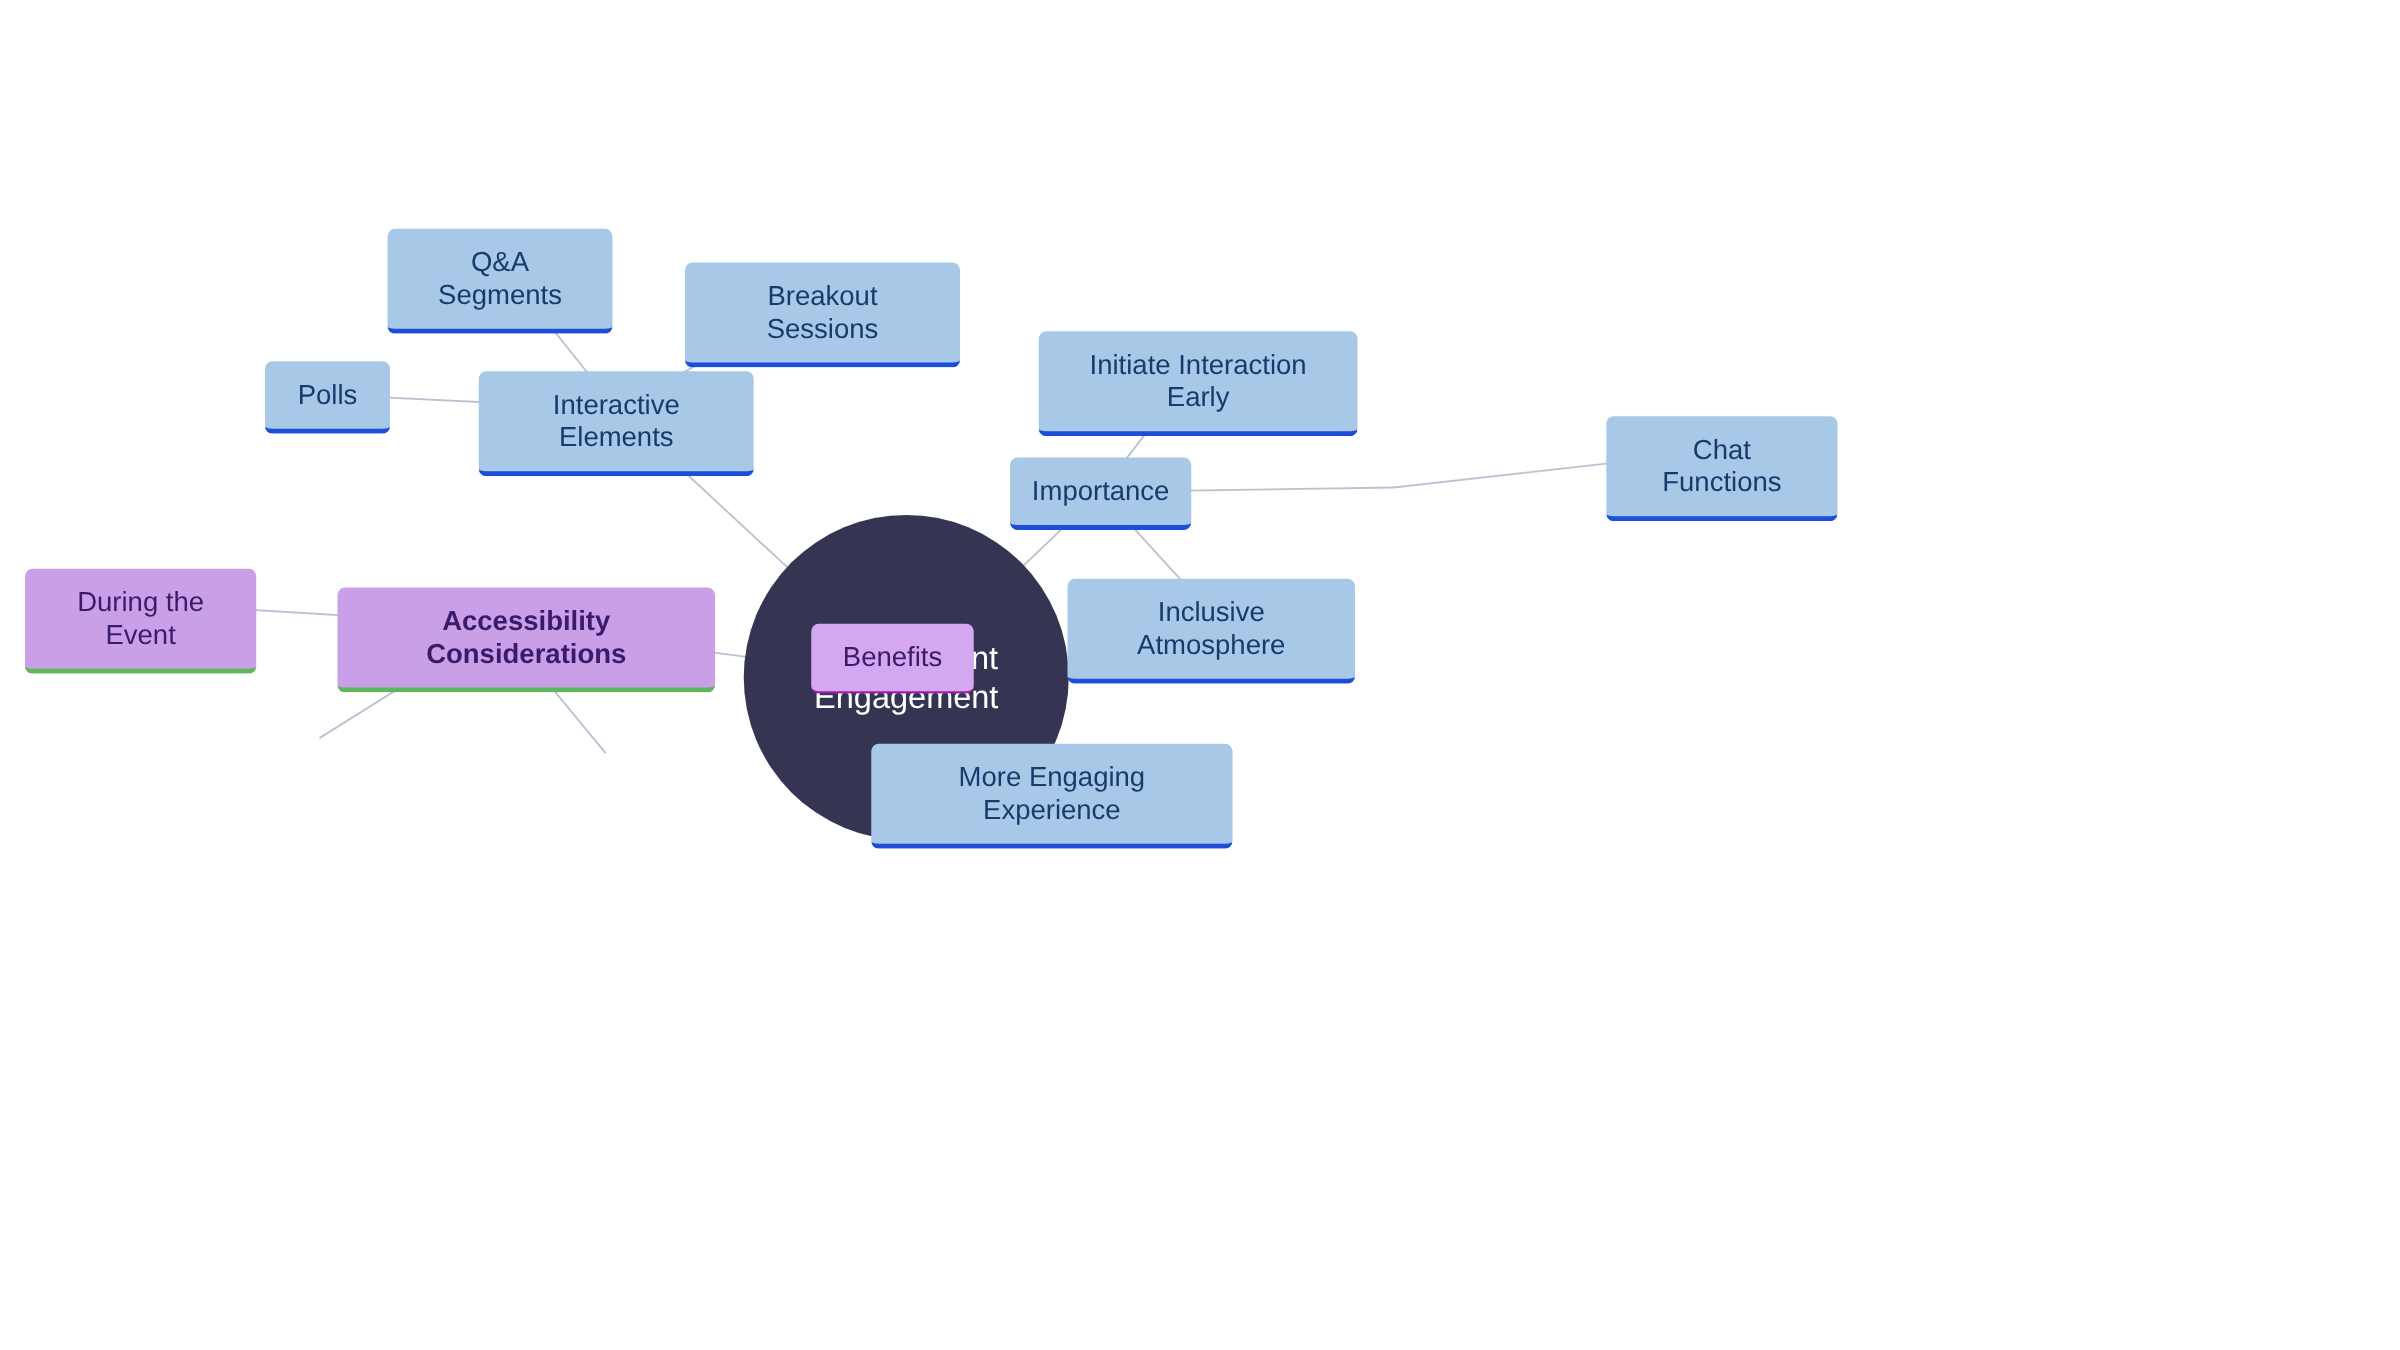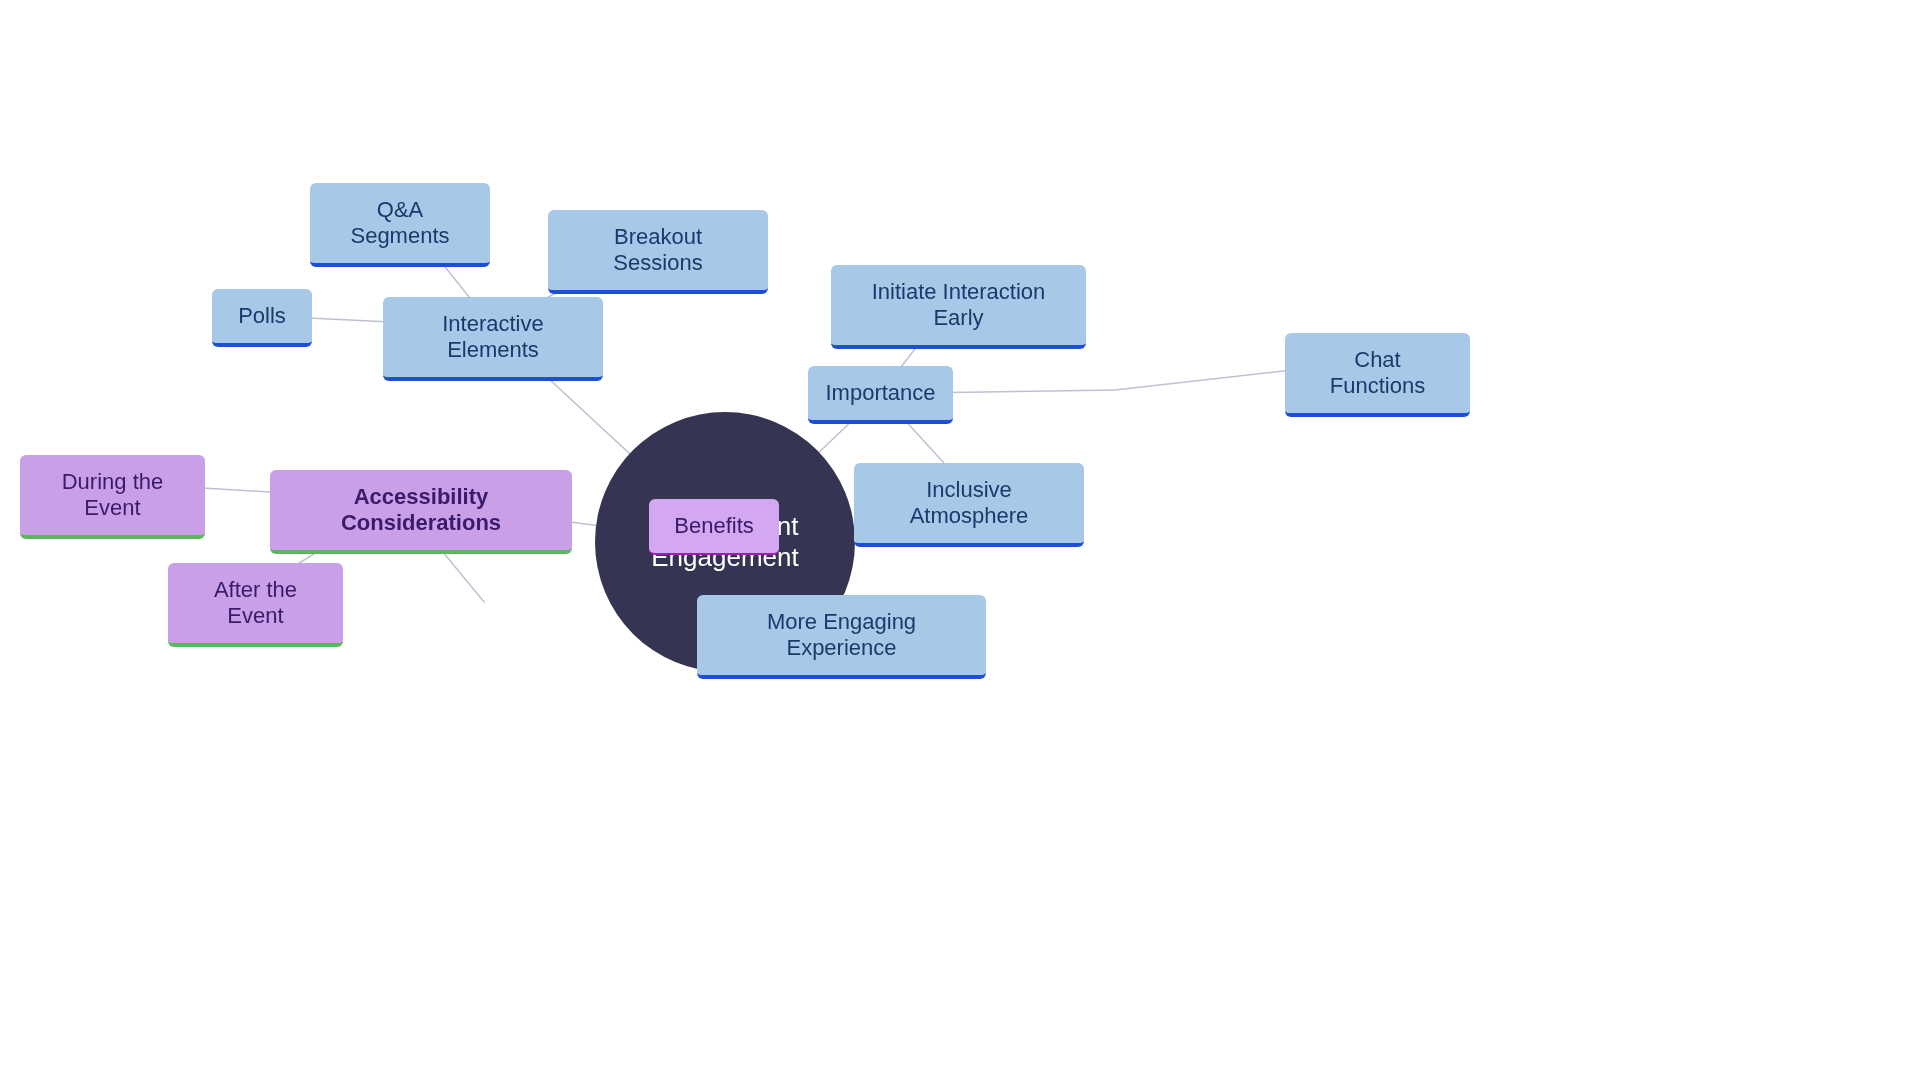--- a/index.html
+++ b/index.html
@@ -99,20 +99,19 @@
   <div class="node node-center" id="node-center" style="left: 595px; top: 412px;">
     <span>Virtual Event Engagement</span>
   </div>
 
 <div class="node node-blue" id="node-interactive-elements" style="left: 383px; top: 297px; width: 220px; min-height: 60px;">Interactive Elements</div>
     <div class="node node-blue" id="node-qa-segments" style="left: 310px; top: 183px; width: 180px; min-height: 55px;">Q&amp;A Segments</div>
     <div class="node node-blue" id="node-breakout-sessions" style="left: 548px; top: 210px; width: 220px; min-height: 55px;">Breakout Sessions</div>
     <div class="node node-blue" id="node-polls" style="left: 212px; top: 289px; width: 100px; min-height: 55px;">Polls</div>
     <div class="node node-purple" id="node-accessibility-considerations" style="left: 270px; top: 470px; width: 302px; min-height: 60px; font-weight: bold;">Accessibility Considerations</div>
     <div class="node node-purple" id="node-during-the-event" style="left: 20px; top: 455px; width: 185px; min-height: 55px;">During the Event</div>
-    <div class="node node-purple" id="node-after-the-event" style="left: 168px; top: 563px; width: 175px; min-height: 55px;">After the Event</div>
     <div class="node node-purple-light" id="node-benefits" style="left: 649px; top: 499px; width: 130px; min-height: 55px;">Benefits</div>
     <div class="node node-blue" id="node-more-engaging-experience" style="left: 697px; top: 595px; width: 289px; min-height: 60px;">More Engaging Experience</div>
     <div class="node node-blue" id="node-importance" style="left: 808px; top: 366px; width: 145px; min-height: 55px;">Importance</div>
     <div class="node node-blue" id="node-inclusive-atmosphere" style="left: 854px; top: 463px; width: 230px; min-height: 55px;">Inclusive Atmosphere</div>
     <div class="node node-blue" id="node-initiate-interaction-early" style="left: 831px; top: 265px; width: 255px; min-height: 55px;">Initiate Interaction Early</div>
     <div class="node node-blue" id="node-chat-functions" style="left: 1285px; top: 333px; width: 185px; min-height: 55px;">Chat Functions</div>
   </div>
 
 </body></html>

